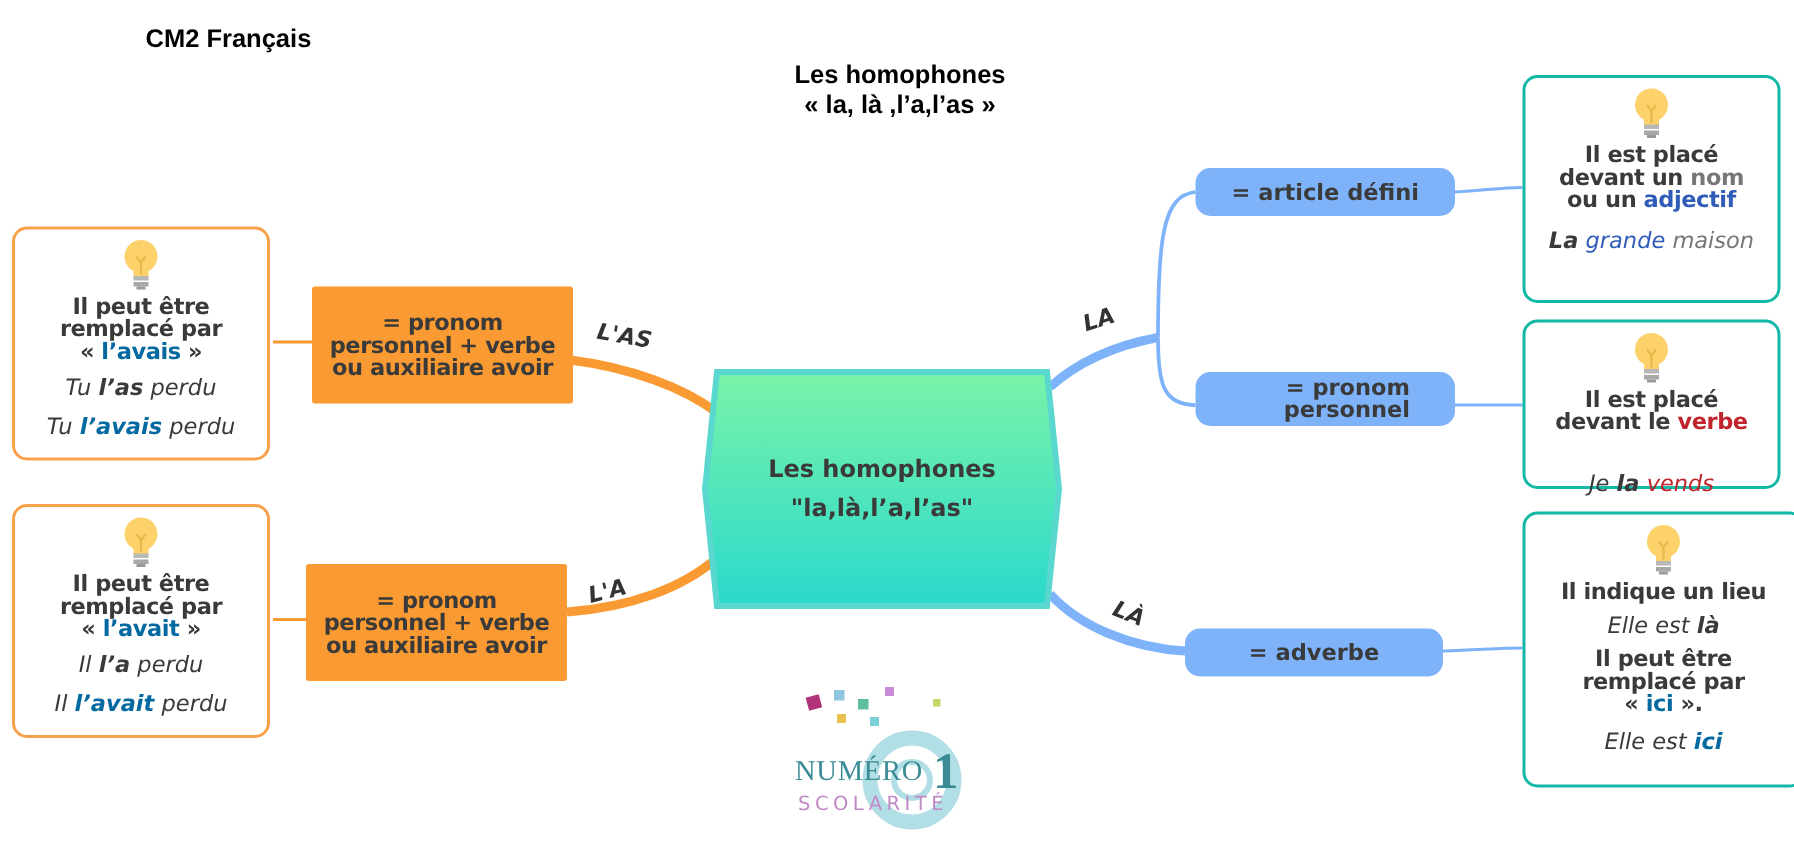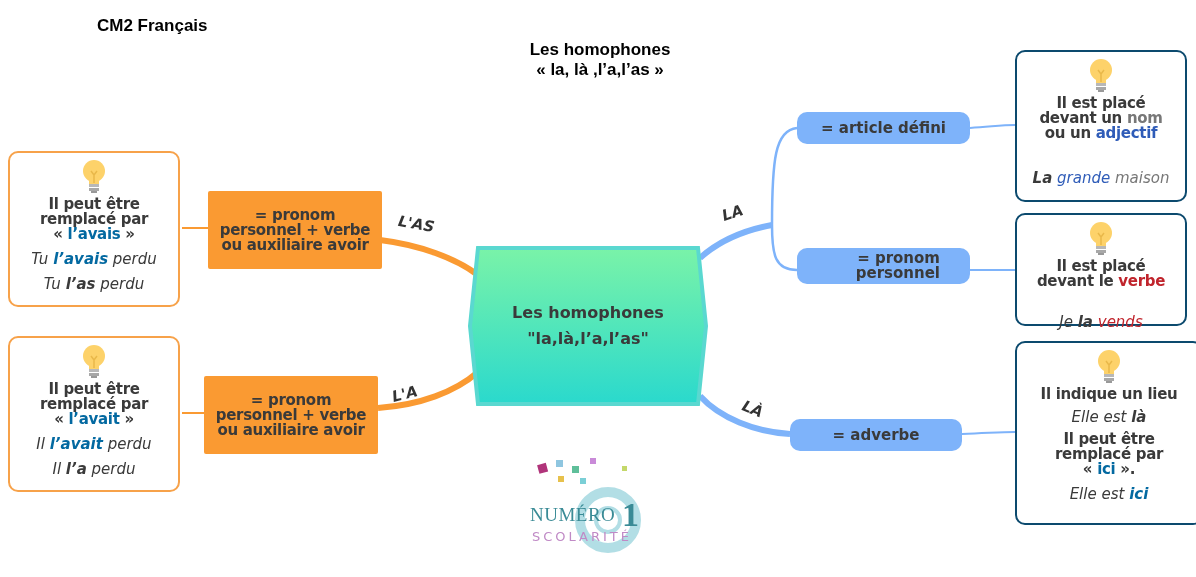--- a/index.html
+++ b/index.html
@@ -8,21 +8,21 @@
   .hdr { font-family:"Liberation Sans", sans-serif; font-weight:bold; color:#000; }
   #subject { left:97px; top:16px; font-size:17px; }
   #title { left:480px; top:40px; width:240px; text-align:center; font-size:17px; line-height:20px; }
   svg.links { position:absolute; left:0; top:0; }
   .central { left:470px; top:246px; width:236px; height:160px; }
   .central-text { position:absolute; left:0; top:0; width:236px; height:160px; display:flex; flex-direction:column; justify-content:center; align-items:center; font-weight:bold; font-size:16px; line-height:26px; color:#3a3a3a; text-align:center; }
   .onode { background:#fa9a32; border-radius:2px; color:#3a3a3a; font-weight:bold; font-size:15px; line-height:15px; text-align:center; display:flex; align-items:center; justify-content:center; box-sizing:border-box; padding:0 6px; letter-spacing:-0.3px; }
   .bnode { background:#7eb3fa; border-radius:10px; color:#3a3a3a; font-weight:bold; font-size:15px; line-height:15px; text-align:center; display:flex; align-items:center; justify-content:center; box-sizing:border-box; }
   .card { background:#fff; border-radius:10px; box-sizing:border-box; text-align:center; padding-top:6px; }
   .card.orange { border:2px solid #f7a24a; }
-  .card.blue { border:2px solid #0c4a6e; }
+  .card.blue { border:2px solid #14b8a6; }
   .bulb { display:block; margin:0 auto 2px auto; }
   .ct-b { font-weight:bold; font-size:15px; line-height:15px; color:#3a3a3a; letter-spacing:-0.3px; }
   .ct-i { font-style:italic; font-size:15px; line-height:18px; color:#3a3a3a; margin-top:7px; }
   .purple { color:#0369a1; }
   .blue-t { color:#2f5cb8; }
   .grey { color:#777; }
   .red { color:#c0242c; }
   .blbl { font-weight:bold; font-style:italic; font-size:15px; color:#333; }
   .logo-text { font-family:"Liberation Serif", serif; }
 </style>
@@ -85,53 +85,53 @@
       <circle cx="13" cy="12" r="11" fill="#fdd26a"></circle>
       <rect x="8" y="20" width="10" height="6" fill="#fdd26a"></rect>
       <path d="M10 12 L13 16 L16 12 M13 16 L13 24" stroke="#e9b84a" stroke-width="1.5" fill="none"></path>
       <rect x="8" y="25" width="10" height="3" fill="#b8b8b8"></rect>
       <rect x="8" y="29" width="10" height="3" fill="#a8a8a8"></rect>
       <rect x="10" y="32" width="6" height="2" fill="#999"></rect>
     </svg>
   <div class="ct-b">Il peut être</div>
   <div class="ct-b">remplacé par</div>
   <div class="ct-b"><span>« </span><span class="purple">l’avais</span><span> »</span></div>
+  <div class="ct-i"><span>Tu </span><b>l’as</b><span> perdu</span></div>
   <div class="ct-i" style="margin-top:8px;"><span>Tu </span><b class="purple">l’avais</b><span> perdu</span></div>
-  <div class="ct-i"><span>Tu </span><b>l’as</b><span> perdu</span></div>
 </div>
 
 <div class="abs card orange" style="left:8px;top:336px;width:172px;height:156px;">
   <svg class="bulb" width="26" height="36" viewBox="0 0 26 36">
       <circle cx="13" cy="12" r="11" fill="#fdd26a"></circle>
       <rect x="8" y="20" width="10" height="6" fill="#fdd26a"></rect>
       <path d="M10 12 L13 16 L16 12 M13 16 L13 24" stroke="#e9b84a" stroke-width="1.5" fill="none"></path>
       <rect x="8" y="25" width="10" height="3" fill="#b8b8b8"></rect>
       <rect x="8" y="29" width="10" height="3" fill="#a8a8a8"></rect>
       <rect x="10" y="32" width="6" height="2" fill="#999"></rect>
     </svg>
   <div class="ct-b">Il peut être</div>
   <div class="ct-b">remplacé par</div>
   <div class="ct-b"><span>« </span><span class="purple">l’avait</span><span> »</span></div>
+  <div class="ct-i"><span>Il </span><b>l’a</b><span> perdu</span></div>
   <div class="ct-i" style="margin-top:8px;"><span>Il </span><b class="purple">l’avait</b><span> perdu</span></div>
-  <div class="ct-i"><span>Il </span><b>l’a</b><span> perdu</span></div>
 </div>
 
 <div class="abs card blue" style="left:1015px;top:50px;width:172px;height:152px;">
   <svg class="bulb" width="26" height="36" viewBox="0 0 26 36">
       <circle cx="13" cy="12" r="11" fill="#fdd26a"></circle>
       <rect x="8" y="20" width="10" height="6" fill="#fdd26a"></rect>
       <path d="M10 12 L13 16 L16 12 M13 16 L13 24" stroke="#e9b84a" stroke-width="1.5" fill="none"></path>
       <rect x="8" y="25" width="10" height="3" fill="#b8b8b8"></rect>
       <rect x="8" y="29" width="10" height="3" fill="#a8a8a8"></rect>
       <rect x="10" y="32" width="6" height="2" fill="#999"></rect>
     </svg>
   <div class="ct-b">Il est placé</div>
   <div class="ct-b"><span>devant un </span><span class="grey">nom</span></div>
   <div class="ct-b"><span>ou un </span><span class="blue-t">adjectif</span></div>
-  <div class="ct-i" style="margin-top:28px;"><b>La</b><span class="blue-t"> grande</span><span class="grey"> maison</span></div>
+  <div class="ct-i" style="margin-top:10px;"><b>La</b><span class="blue-t"> grande</span><span class="grey"> maison</span></div>
 </div>
 
 <div class="abs card blue" style="left:1015px;top:213px;width:172px;height:113px;">
   <svg class="bulb" width="26" height="36" viewBox="0 0 26 36">
       <circle cx="13" cy="12" r="11" fill="#fdd26a"></circle>
       <rect x="8" y="20" width="10" height="6" fill="#fdd26a"></rect>
       <path d="M10 12 L13 16 L16 12 M13 16 L13 24" stroke="#e9b84a" stroke-width="1.5" fill="none"></path>
       <rect x="8" y="25" width="10" height="3" fill="#b8b8b8"></rect>
       <rect x="8" y="29" width="10" height="3" fill="#a8a8a8"></rect>
       <rect x="10" y="32" width="6" height="2" fill="#999"></rect>

